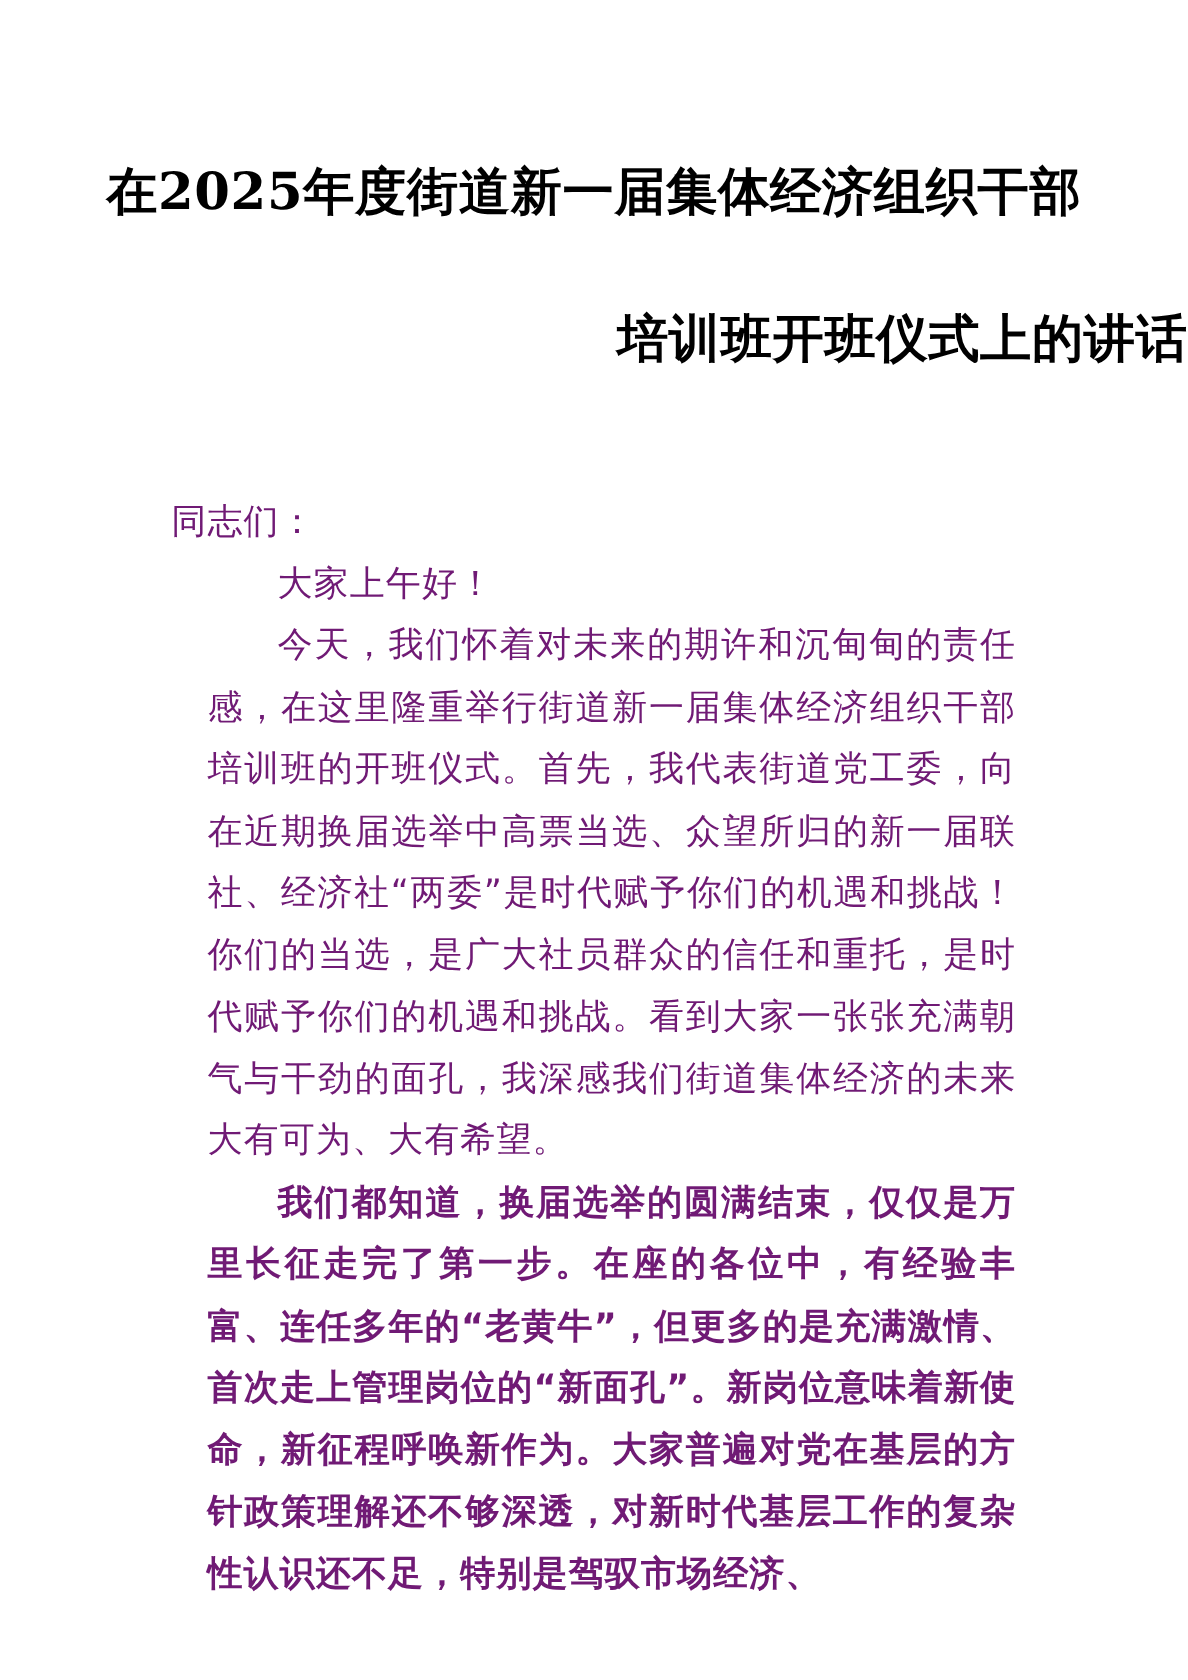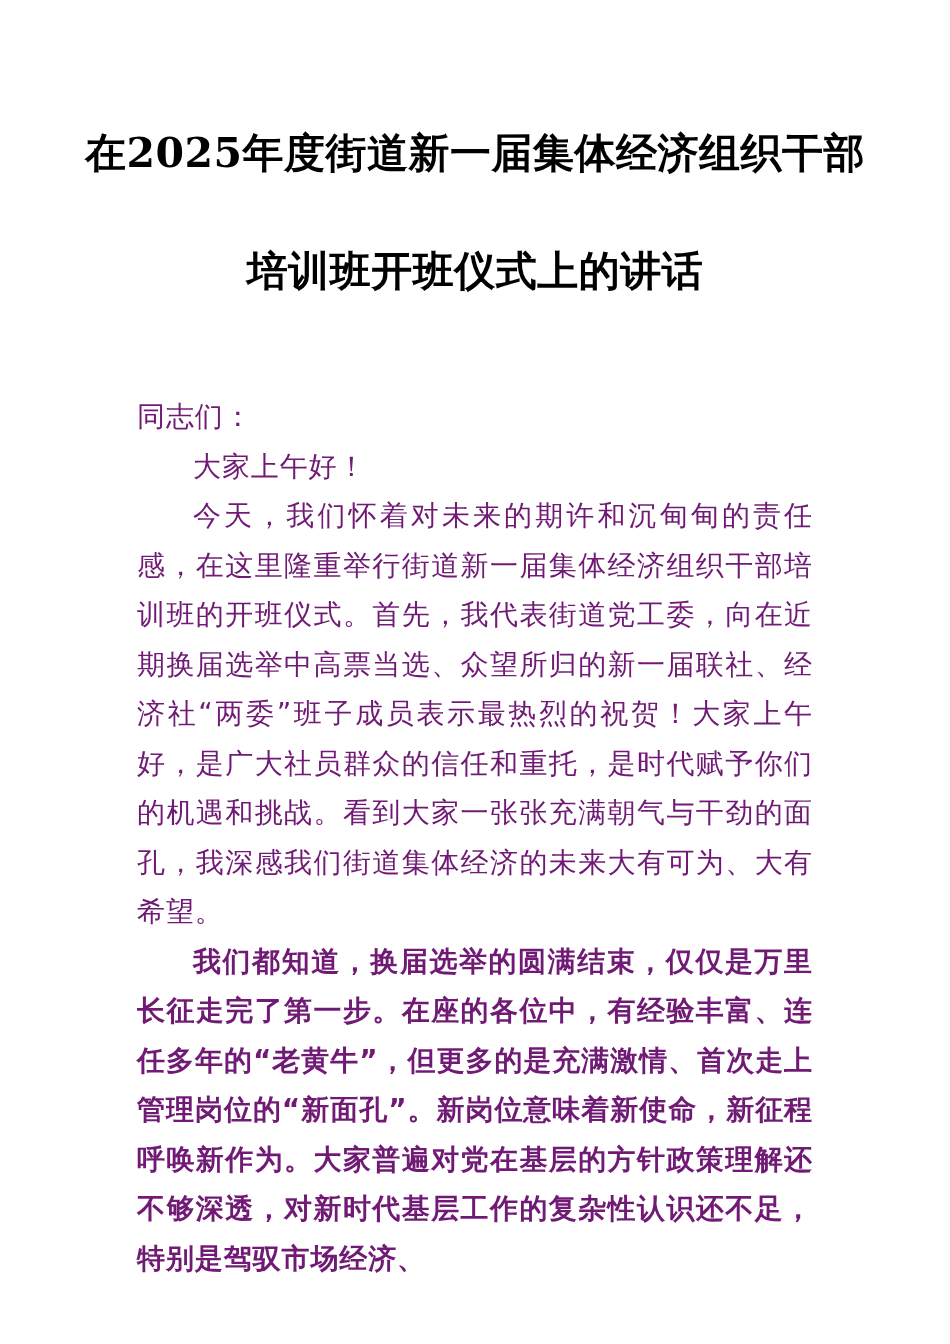--- a/index.html
+++ b/index.html
@@ -36,20 +36,21 @@
     font-family: "DejaVu Serif", "Liberation Serif", serif;
     font-weight: 700;
     font-size: 41px;
     line-height: 70px;
     letter-spacing: 0.5px;
     color: #000000;
     white-space: nowrap;
   }
   .title-line.second {
     margin-top: 48px;
+    text-align: right;
   }
 
   
   .doc-body {
     position: absolute;
     left: 137px;
     top: 392px;
     width: 676px;
   }
 
@@ -62,20 +63,21 @@
     text-justify: inter-character;
     letter-spacing: 0.9px;
     margin: 0 0 0 0;
     word-break: break-all;
   }
   .para + .para {
     margin-top: 0;
   }
   .para.indent {
     text-indent: 2em;
+    margin-left: 29px;
   }
   .para.flush {
     text-indent: 0;
   }
   .para.last-partial {
     text-align: justify;
     font-weight: bold;
   }
 </style>
 </head>
@@ -84,17 +86,17 @@
 <div id="page">
 
   <div class="doc-title">
     <span class="title-line first">在2025年度街道新一届集体经济组织干部</span>
     <span class="title-line second">培训班开班仪式上的讲话</span>
   </div>
 
   <div class="doc-body">
     <p class="para flush">同志们：</p>
     <p class="para indent">大家上午好！</p>
-    <p class="para indent">今天，我们怀着对未来的期许和沉甸甸的责任感，在这里隆重举行街道新一届集体经济组织干部培训班的开班仪式。首先，我代表街道党工委，向在近期换届选举中高票当选、众望所归的新一届联社、经济社“两委”班子成员表示最热烈的祝贺！大家上午好，是广大社员群众的信任和重托，是时代赋予你们的机遇和挑战。看到大家一张张充满朝气与干劲的面孔，我深感我们街道集体经济的未来大有可为、大有希望。</p>
+    <p class="para indent">今天，我们怀着对未来的期许和沉甸甸的责任感，在这里隆重举行街道新一届集体经济组织干部培训班的开班仪式。首先，我代表街道党工委，向在近期换届选举中高票当选、众望所归的新一届联社、经济社“两委”是时代赋予你们的机遇和挑战！你们的当选，是广大社员群众的信任和重托，是时代赋予你们的机遇和挑战。看到大家一张张充满朝气与干劲的面孔，我深感我们街道集体经济的未来大有可为、大有希望。</p>
     <p class="para indent last-partial">我们都知道，换届选举的圆满结束，仅仅是万里长征走完了第一步。在座的各位中，有经验丰富、连任多年的“老黄牛”，但更多的是充满激情、首次走上管理岗位的“新面孔”。新岗位意味着新使命，新征程呼唤新作为。大家普遍对党在基层的方针政策理解还不够深透，对新时代基层工作的复杂性认识还不足，特别是驾驭市场经济、</p>
   </div>
 
 </div>
 
 </body></html>

